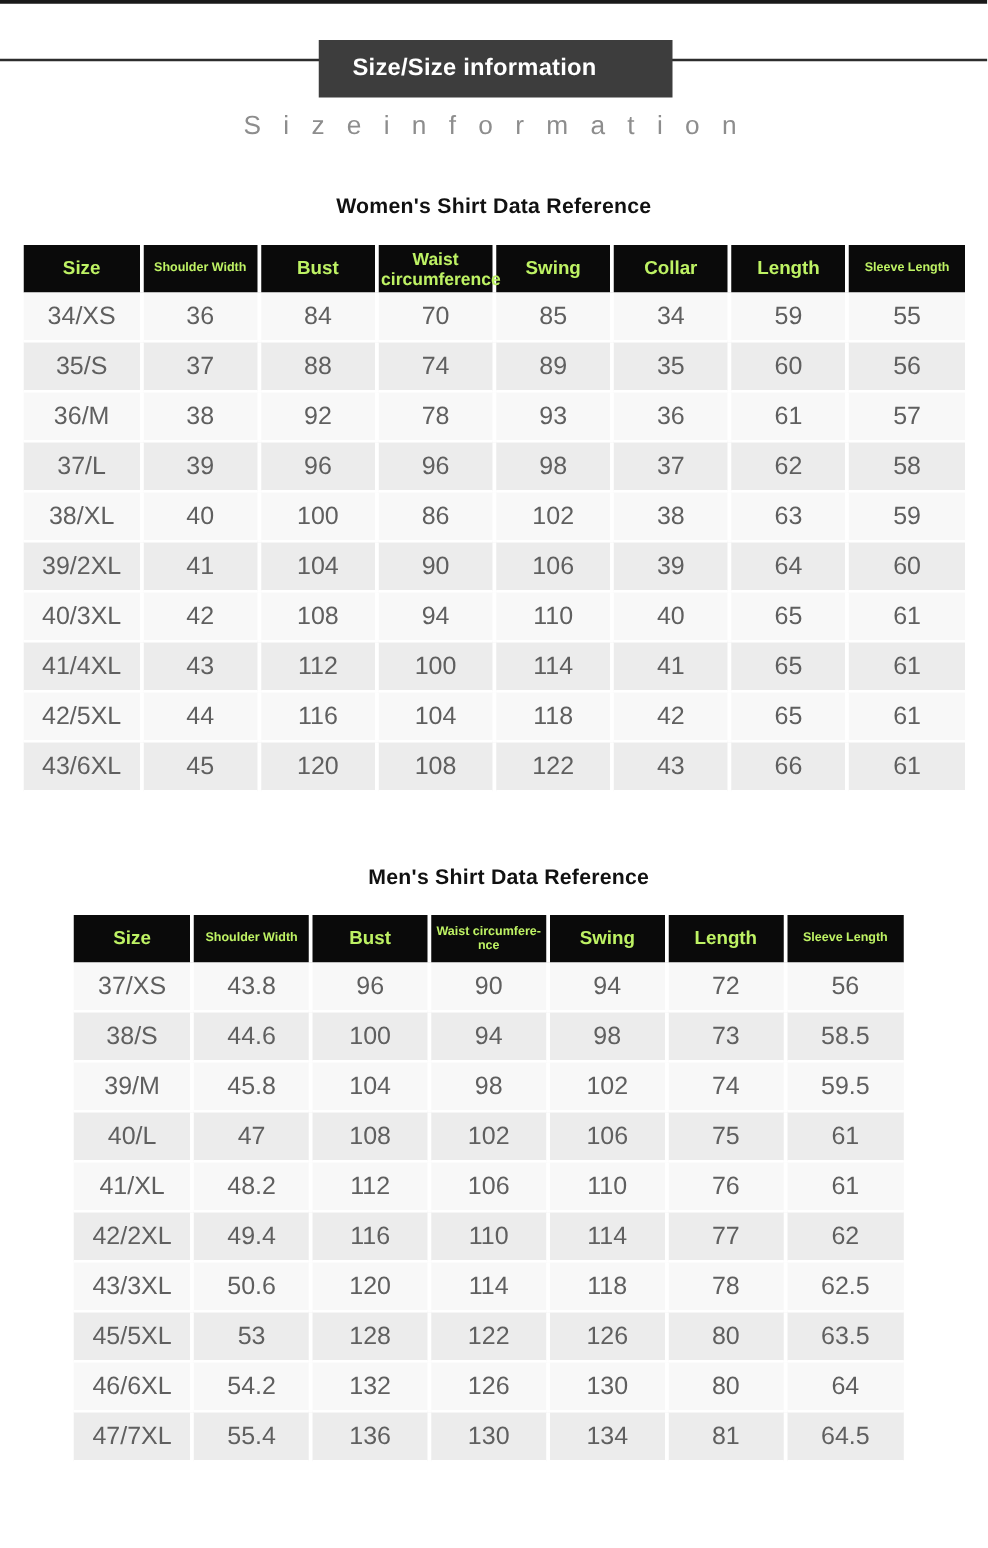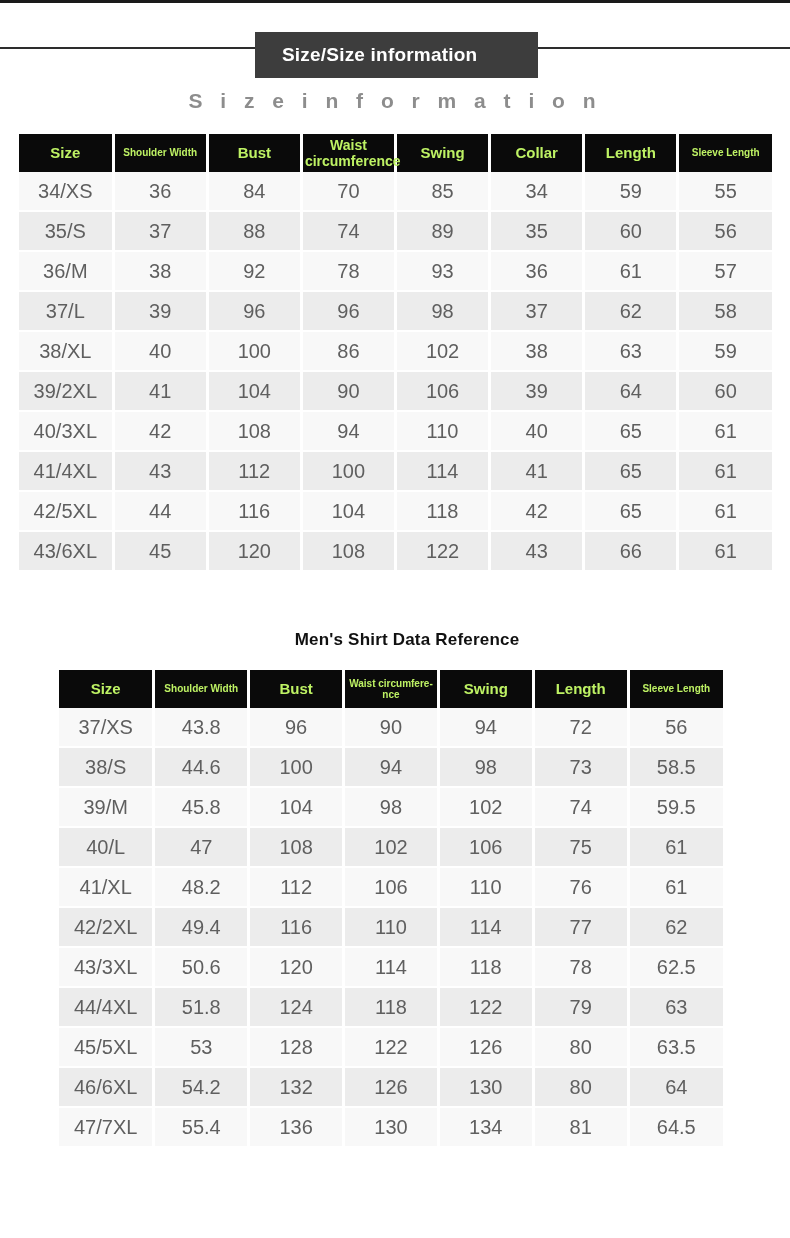--- a/index.html
+++ b/index.html
@@ -50,21 +50,21 @@
     font-weight: bold;
     letter-spacing: 0.2px;
     white-space: nowrap;
   }
   .subtitle {
     margin-top: 11px;
     text-align: center;
     color: #8d8d8d;
     font-size: 21px;
     letter-spacing: 6px;
-    font-weight: 700;
+    font-weight: 400;
   }
   .table-title {
     margin: 0;
     text-align: center;
     font-size: 17px;
     font-weight: bold;
     color: #111111;
     letter-spacing: 0.2px;
   }
   .women .table-title { margin-top: 42px; }
@@ -122,20 +122,21 @@
   <div class="banner-area">
     <div class="banner-line"></div>
     <div class="banner-box">
       <span>Size/Size information</span>
     </div>
   </div>
 
   <div class="subtitle">S i z e   i n f o r m a t i o n</div>
 
   <section class="women">
+    <h3 class="table-title">Women's Shirt Data Reference</h3>
     <table class="size-table women-table">
         <thead>
           <tr>
             <th class="lg">Size</th>
             <th class="sm">Shoulder Width</th>
             <th class="lg">Bust</th>
             <th class="md">Waist
 circumference</th>
             <th class="lg">Swing</th>
             <th class="lg">Collar</th>
@@ -321,29 +322,20 @@
           <tr>
             <td>43/3XL</td>
             <td>50.6</td>
             <td>120</td>
             <td>114</td>
             <td>118</td>
             <td>78</td>
             <td>62.5</td>
           </tr>
           <tr>
-            <td>44/4XL</td>
-            <td>51.8</td>
-            <td>124</td>
-            <td>118</td>
-            <td>122</td>
-            <td>79</td>
-            <td>63</td>
-          </tr>
-          <tr>
             <td>45/5XL</td>
             <td>53</td>
             <td>128</td>
             <td>122</td>
             <td>126</td>
             <td>80</td>
             <td>63.5</td>
           </tr>
           <tr>
             <td>46/6XL</td>

